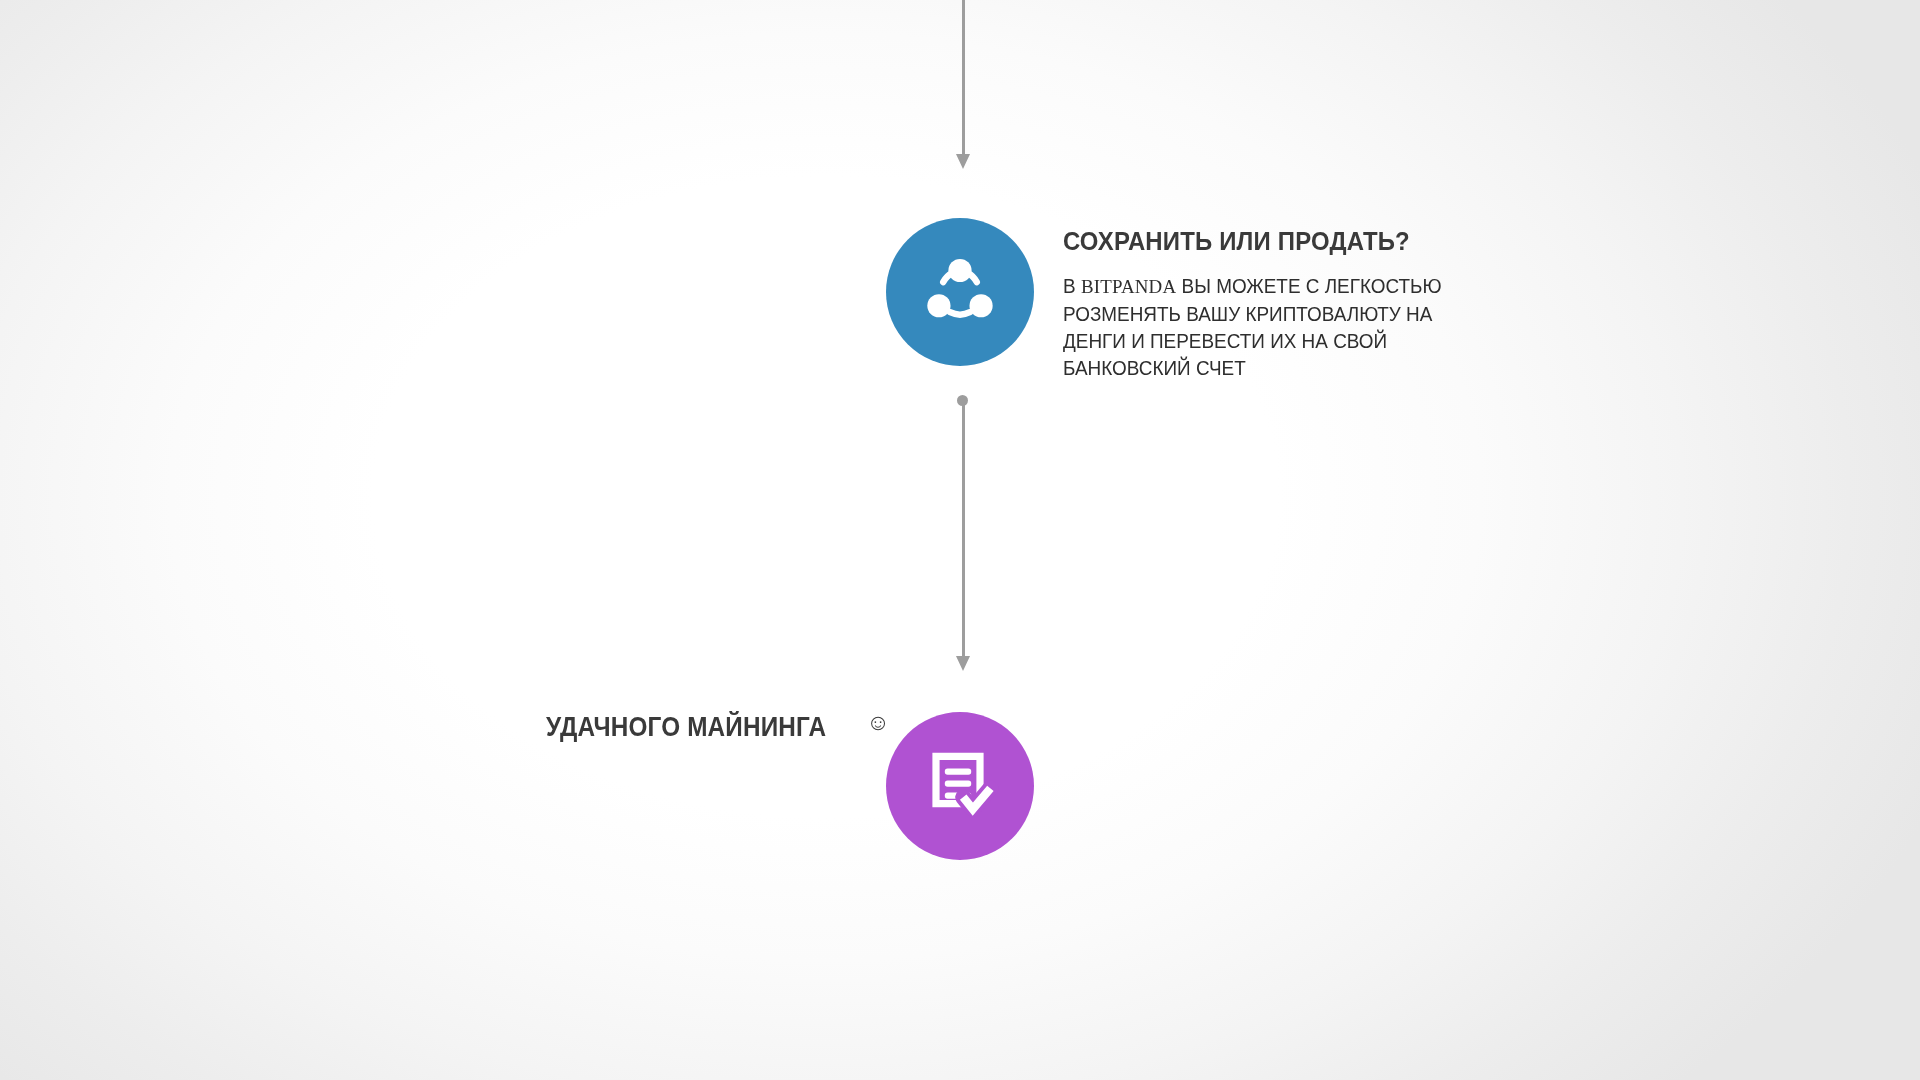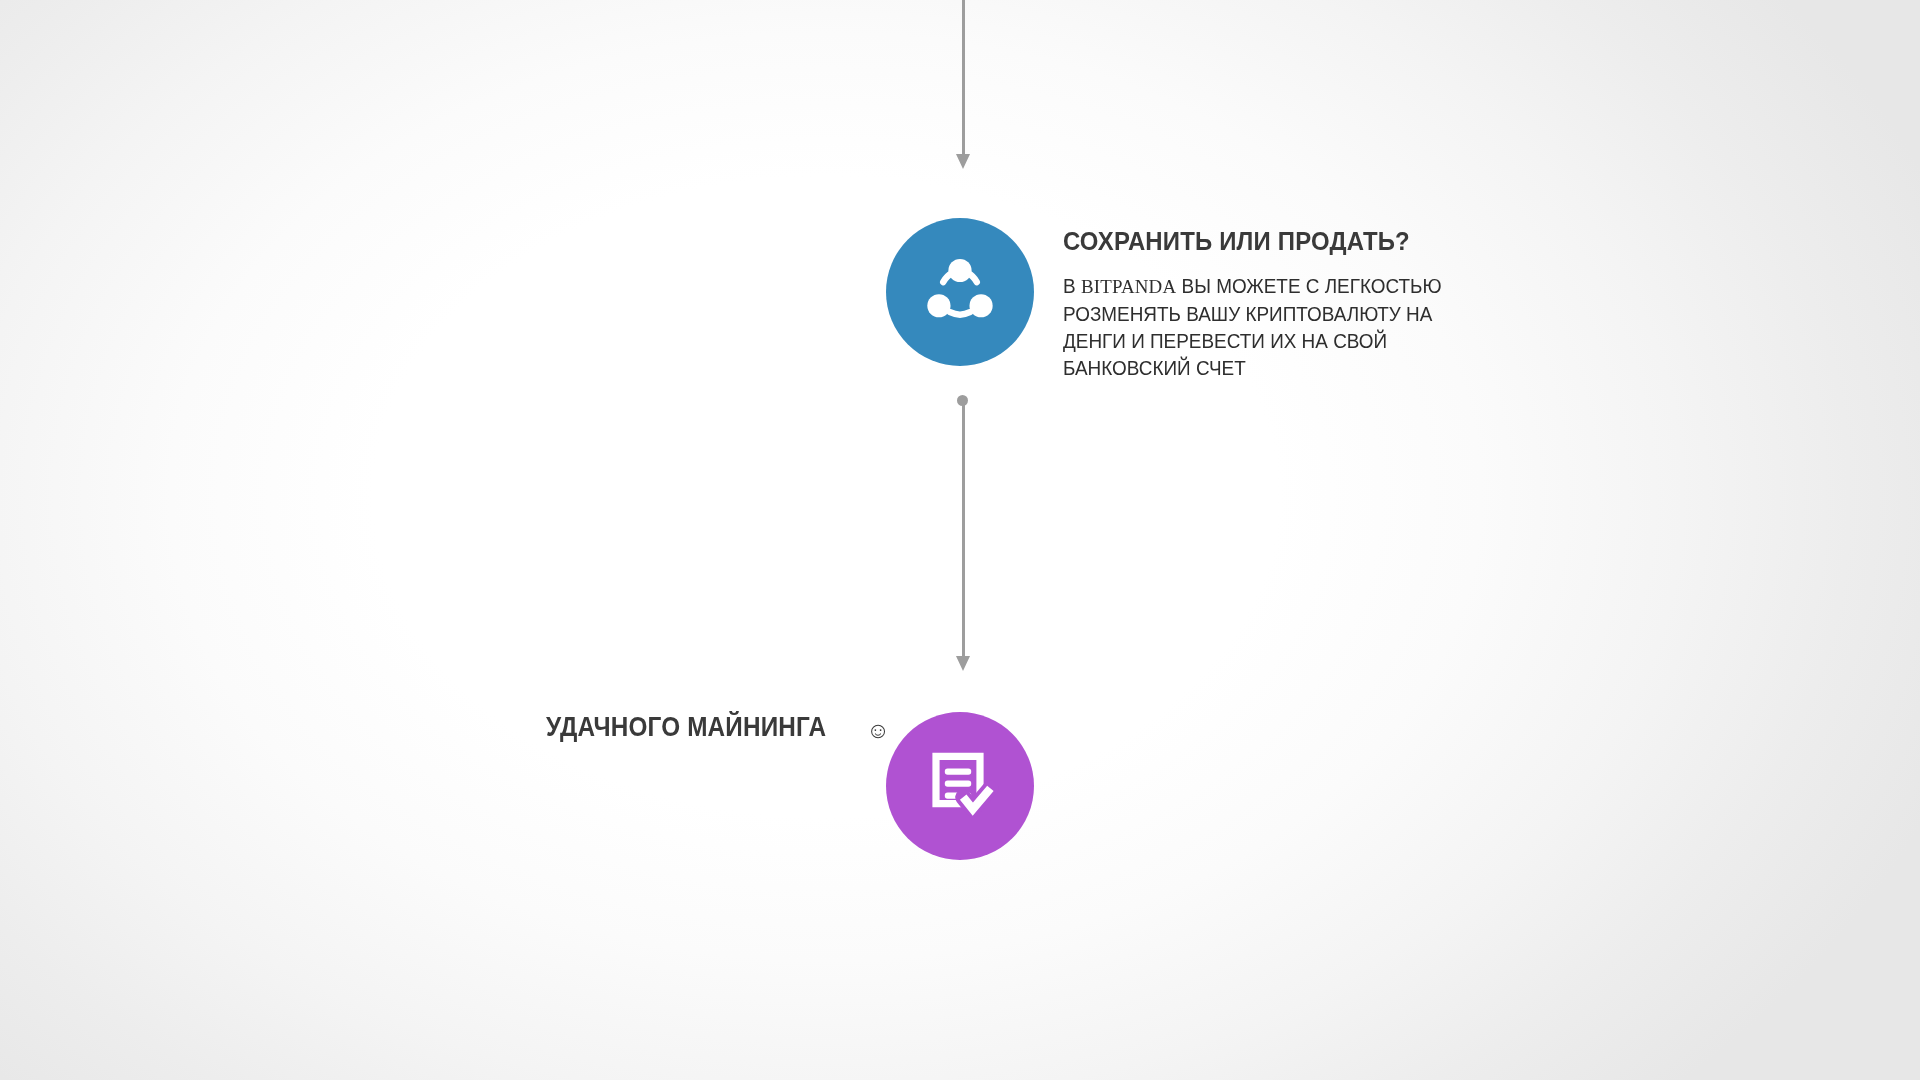--- a/index.html
+++ b/index.html
@@ -136,21 +136,21 @@
     letter-spacing: 0.2px;
   }
   #callout-body .line { display: block; }
 
   
   #closing-text {
     position: absolute;
     left: 546px;
     top: 712px;
     display: flex;
-    align-items: flex-end;
+    align-items: flex-start;
     gap: 9px;
     white-space: nowrap;
   }
   #closing-label {
     font-family: "Liberation Sans Narrow", "Liberation Sans", sans-serif;
     font-size: 27px;
     font-weight: bold;
     letter-spacing: 0.2px;
     color: #3a3a3a;
     transform: scaleX(0.9);

